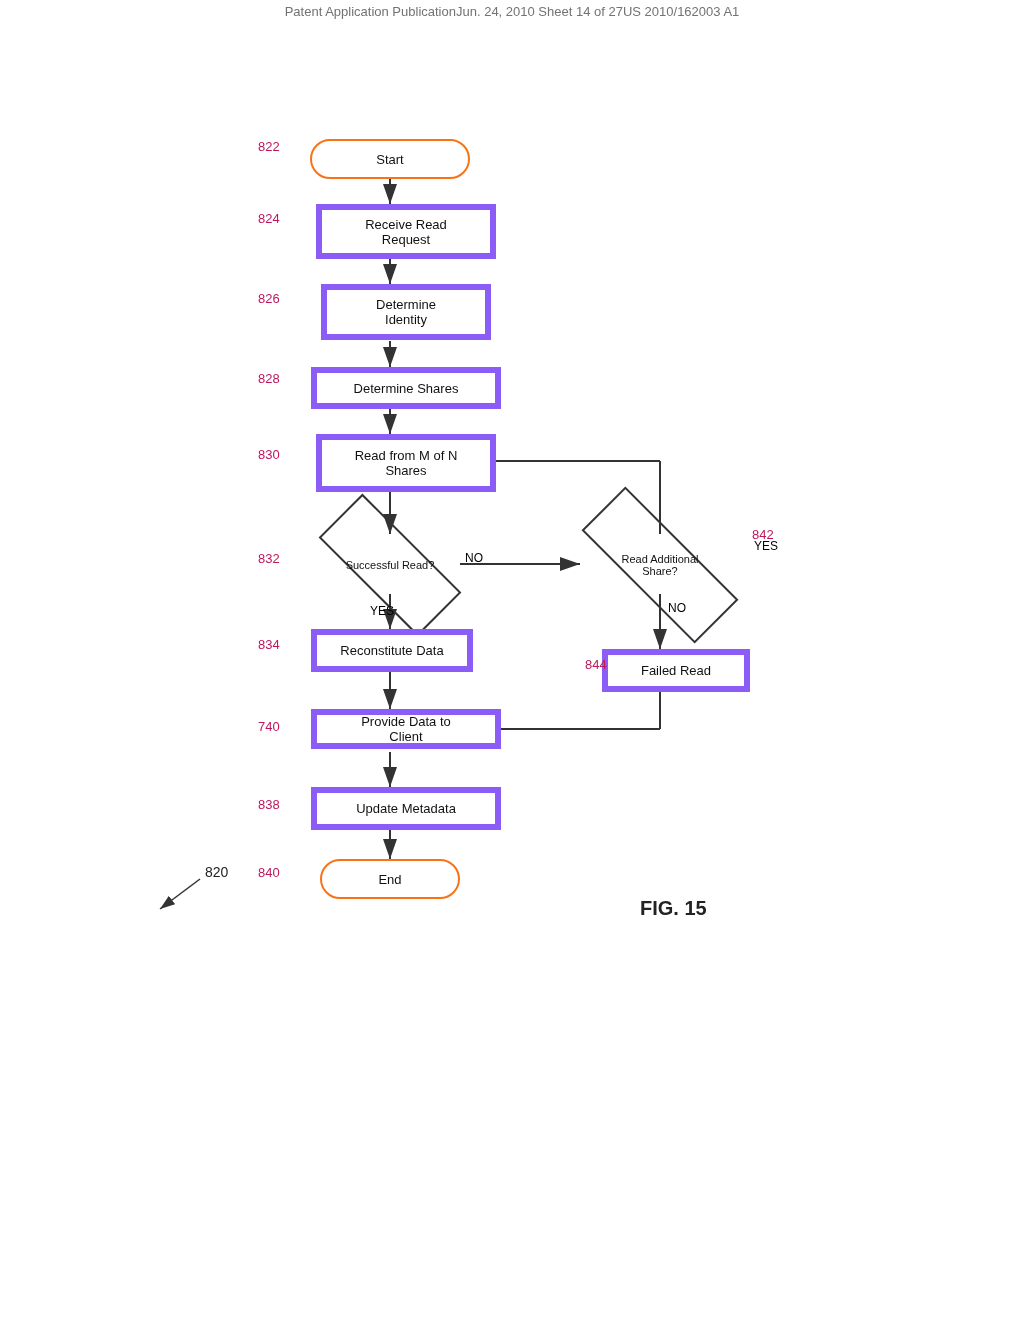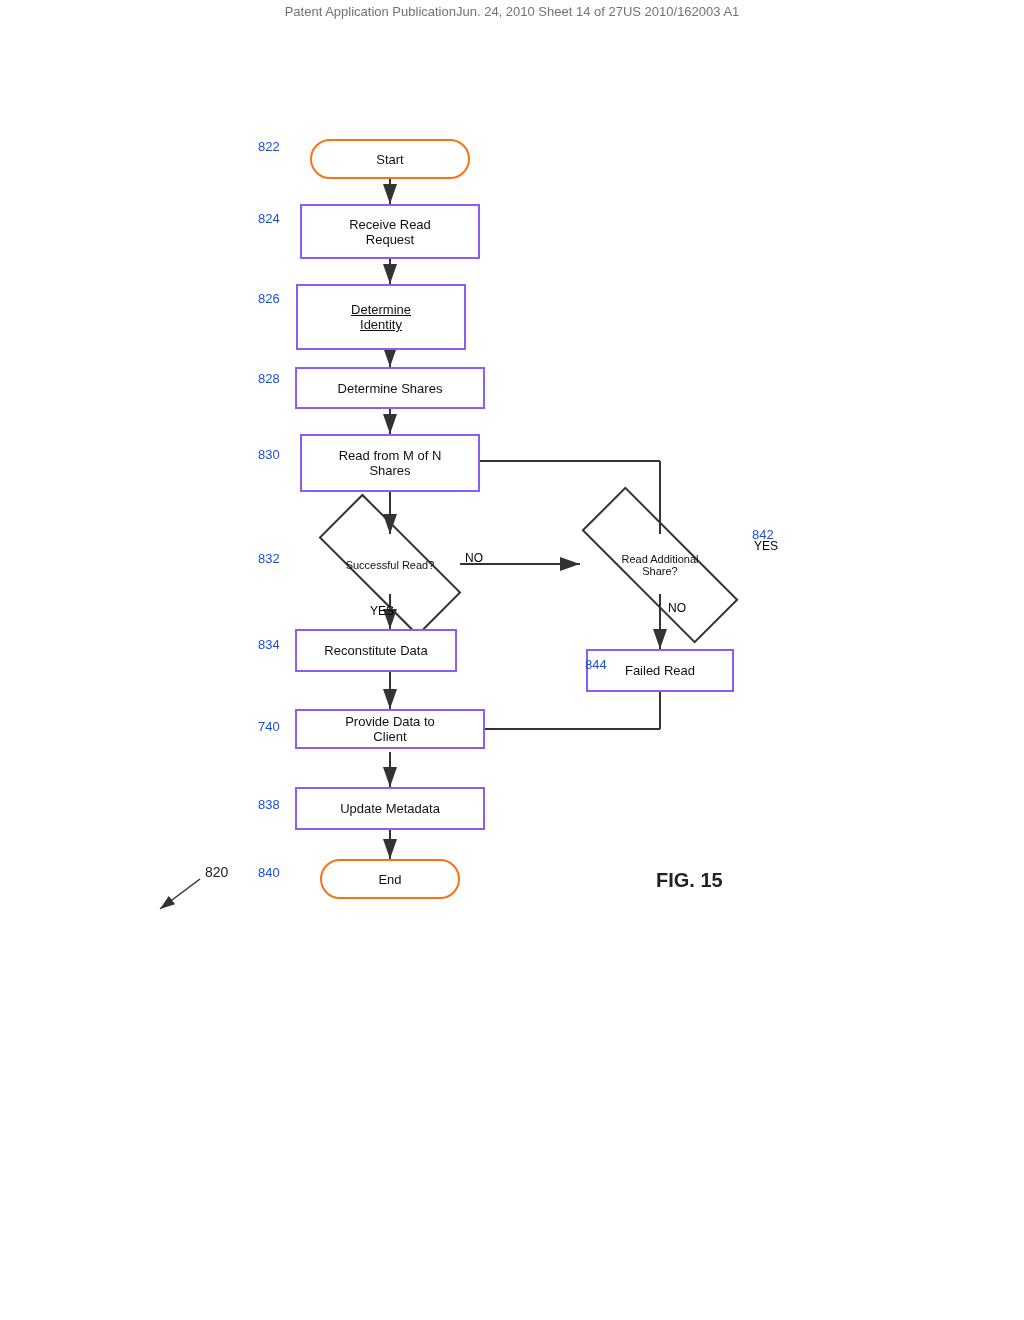--- a/index.html
+++ b/index.html
@@ -37,22 +37,23 @@
       color: #111;
       background: #fff;
     }
 
     .rounded-rect {
       border: 2px solid #f97316;
       border-radius: 20px;
     }
 
     .rect {
-      border: 2px solid #8b5cf6;
+      border: 6px solid #8b5cf6;
       border-radius: 0;
+      margin-left: 16px;
     }
 
     .diamond {
       background: transparent;
       transform: rotate(45deg);
       border: 2px solid #333;
     }
 
     .diamond-text {
       transform: rotate(-45deg);
@@ -61,21 +62,21 @@
       justify-content: center;
       width: 100%;
       height: 100%;
       font-size: 12px;
       text-align: center;
     }
 
     .label-num {
       position: absolute;
       font-size: 13px;
-      color: #1d4ed8;
+      color: #be185d;
     }
 
     svg.arrows {
       position: absolute;
       top: 0;
       left: 0;
       width: 100%;
       height: 100%;
       pointer-events: none;
     }
@@ -142,21 +143,21 @@
     <span>Start</span>
   </div>
   <span class="label-num" style="left:258px; top:110px;">822</span>
 
   <div class="fc-node rect" style="left:300px; top:175px; width:180px; height:55px;">
     <span style="white-space:pre-line;">Receive Read
 Request</span>
   </div>
   <span class="label-num" style="left:258px; top:182px;">824</span>
 
-  <div class="fc-node rect" style="left:296px; top:255px; width:170px; height:66px;text-decoration:underline;">
+  <div class="fc-node rect" style="left:305px; top:255px; width:170px; height:56px;">
     <span style="white-space:pre-line;">Determine
 Identity</span>
   </div>
   <span class="label-num" style="left:258px; top:262px;">826</span>
 
   <div class="fc-node rect" style="left:295px; top:338px; width:190px; height:42px;">
     <span>Determine Shares</span>
   </div>
   <span class="label-num" style="left:258px; top:342px;">828</span>
 
@@ -201,21 +202,21 @@
   <div class="fc-node rect" style="left:295px; top:758px; width:190px; height:43px;">
     <span>Update Metadata</span>
   </div>
   <span class="label-num" style="left:258px; top:768px;">838</span>
 
   <div class="fc-node rounded-rect" style="left:320px; top:830px; width:140px; height:40px;">
     <span>End</span>
   </div>
   <span class="label-num" style="left:258px; top:836px;">840</span>
 
-  <span class="fig-label" style="left:640px; top:840px;margin-left:16px;">FIG. 15</span>
+  <span class="fig-label" style="left:640px; top:868px;">FIG. 15</span>
 
   <svg style="position:absolute; left:120px; top:820px; width:140px; height:80px;">
     <line x1="80" y1="30" x2="40" y2="60" stroke="#333" stroke-width="1.5" marker-end="url(#arrowhead)"></line>
     <text x="85" y="28" font-size="14" fill="#222">820</text>
     <defs>
       <marker id="arrowhead" markerWidth="10" markerHeight="7" refX="10" refY="3.5" orient="auto">
         <polygon points="0 0, 10 3.5, 0 7" fill="#333"></polygon>
       </marker>
     </defs>
   </svg>

